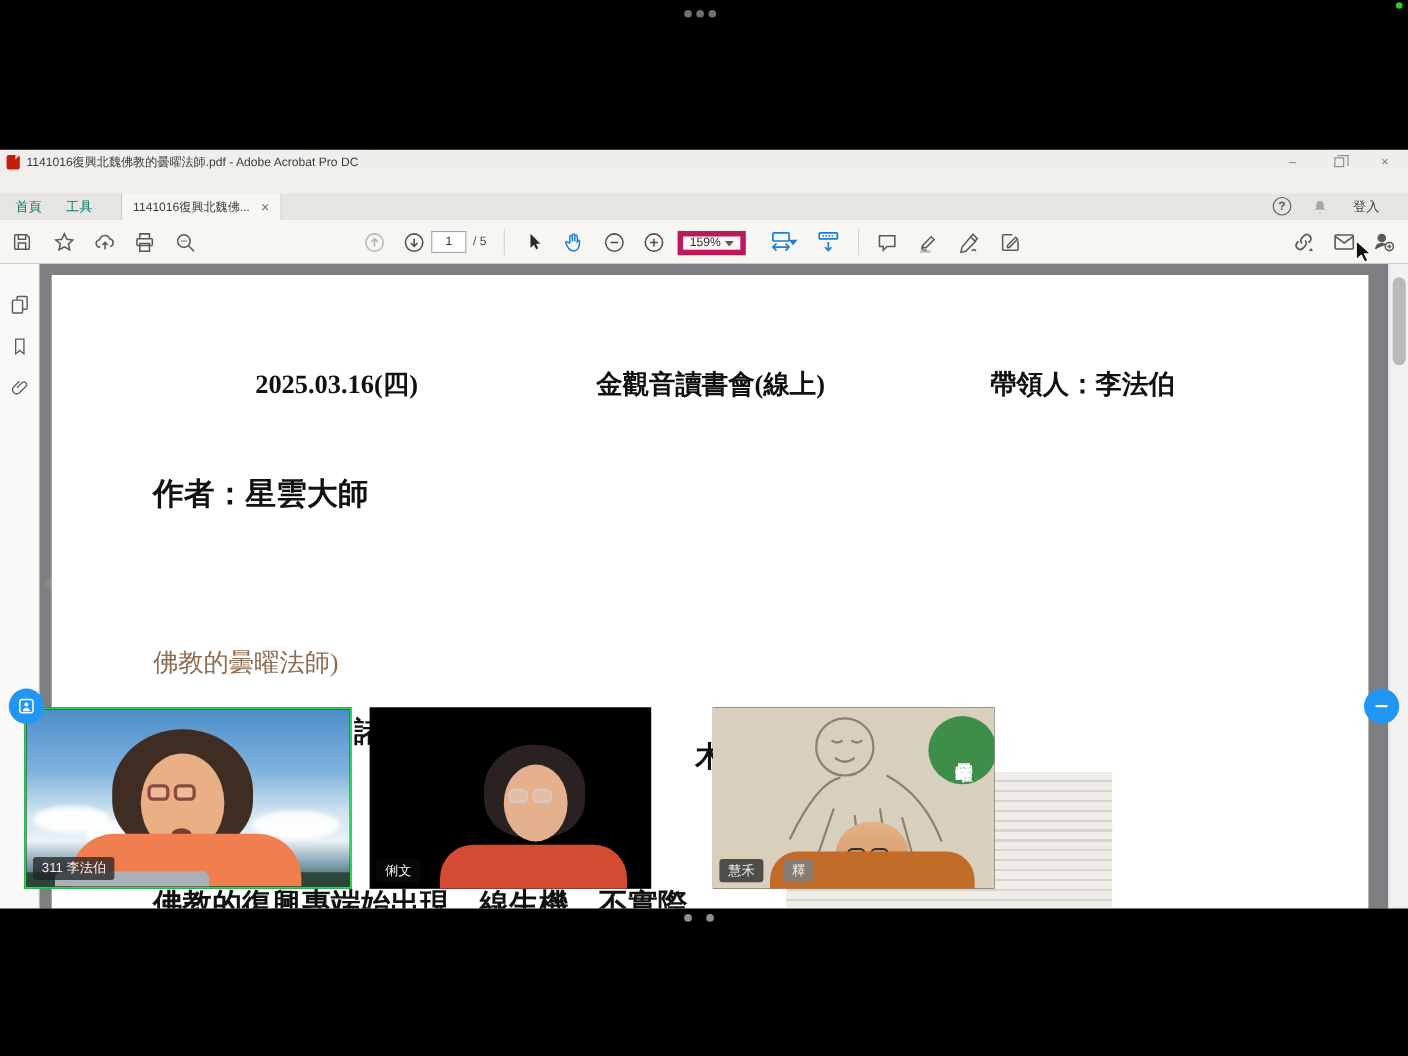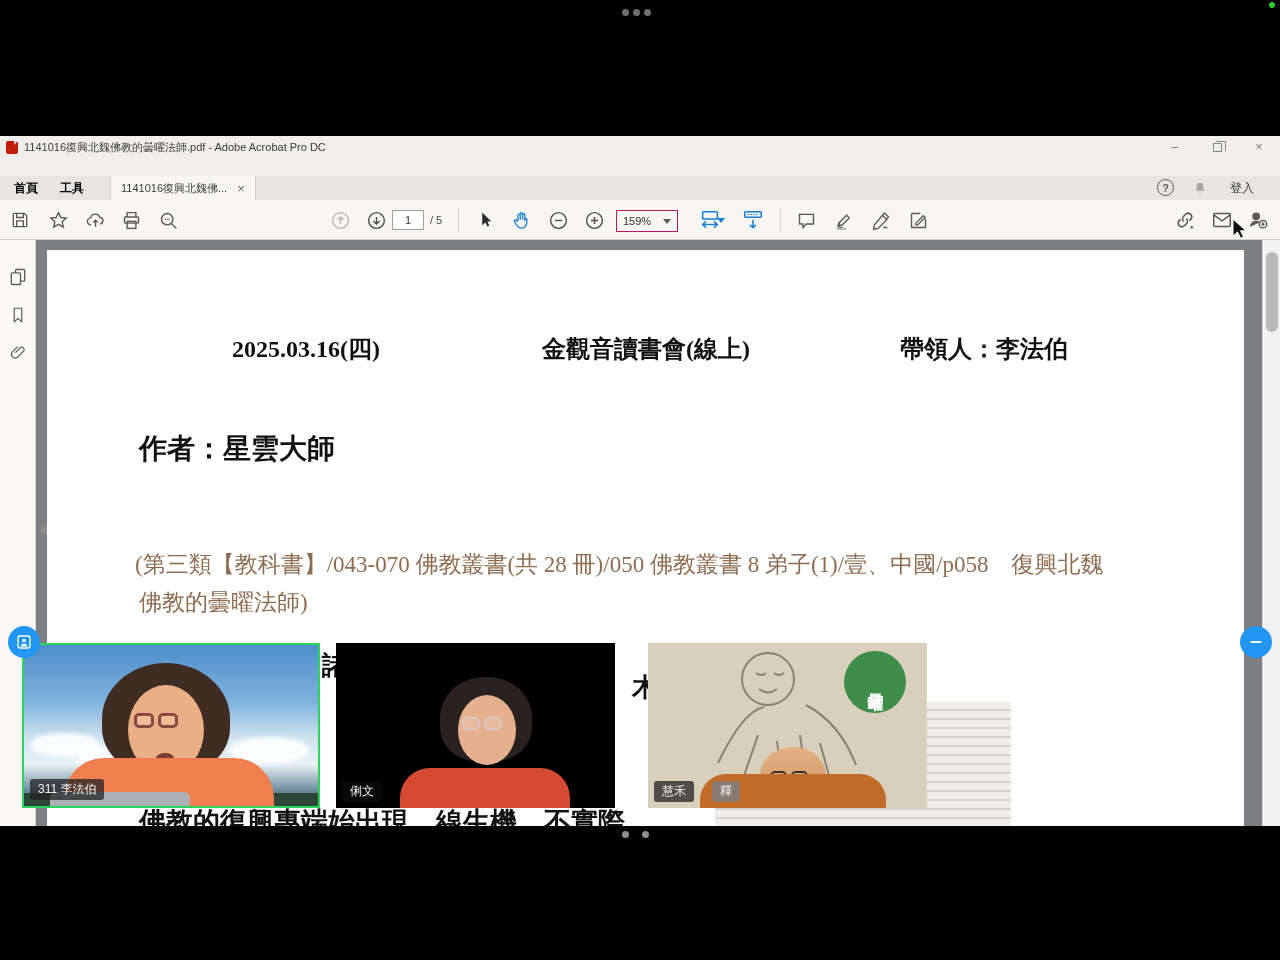--- a/index.html
+++ b/index.html
@@ -22,32 +22,32 @@
   .pdficon{width:12px;height:13px;background:#c11e07;border-radius:2px;position:relative;flex:0 0 auto;}
   .pdficon:after{content:"";position:absolute;right:0;top:0;border-left:4px solid #fff;border-bottom:4px solid transparent;opacity:.85;}
   .titletext{font-size:11px;color:#3c3c3c;margin-left:6px;white-space:nowrap;}
   .wctrls{position:absolute;right:0;top:0;height:22px;display:flex;}
   .wbtn{width:42px;height:22px;display:flex;align-items:center;justify-content:center;color:#7a7a7a;font-size:12px;}
   .wrestore{width:9px;height:9px;border:1px solid #8a8a8a;position:relative;background:#f0eeeb;}
   .wrestore:before{content:"";position:absolute;left:2px;top:-3px;width:9px;height:9px;border:1px solid #8a8a8a;border-left:none;border-bottom:none;}
   .menubar{position:absolute;left:0;top:22px;width:1280px;height:18px;display:flex;align-items:center;padding-left:6px;gap:15px;}
   .menubar span{font-size:11px;color:#3c3c3c;}
   .tabbar{position:absolute;left:0;top:40px;width:1280px;height:24px;background:#e7e5e2;}
-  .tabtxt{position:absolute;top:0;height:24px;display:flex;align-items:center;font-size:12px;color:#000000;font-weight:bold;}
+  .tabtxt{position:absolute;top:0;height:24px;display:flex;align-items:center;font-size:12px;color:#0f766e;}
   .doctab{position:absolute;left:110px;top:0;height:24px;background:#f7f6f3;border-left:1px solid #cfcdca;border-right:1px solid #cfcdca;display:flex;align-items:center;padding:0 10px;gap:10px;font-size:11px;color:#3c3c3c;}
   .doctab .x{color:#6f6f6f;font-size:13px;}
   .helpq{position:absolute;left:1157px;top:3px;width:17px;height:17px;border:1.5px solid #5c5a58;border-radius:50%;display:flex;align-items:center;justify-content:center;font-size:11px;color:#5c5a58;font-weight:bold;}
   .signin{position:absolute;left:1230px;top:0;height:24px;display:flex;align-items:center;font-size:12px;color:#3c3c3c;}
 
   .toolbar{position:absolute;left:0;top:64px;width:1280px;height:40px;background:#f7f6f3;border-bottom:1px solid #cfcdca;}
   .ti{position:absolute;top:0;width:36px;height:40px;display:flex;align-items:center;justify-content:center;}
   .tdiv{position:absolute;top:8px;width:1px;height:24px;background:#d5d3d0;}
   .pagebox{position:absolute;left:392px;top:10px;width:32px;height:20px;background:#fff;border:1px solid #a5a3a0;display:flex;align-items:center;justify-content:center;font-size:11px;color:#333;}
   .pagetotal{position:absolute;left:430px;top:0;height:40px;display:flex;align-items:center;font-size:11px;color:#4a4a4a;}
-  .zoombox{position:absolute;left:616px;top:10px;width:62px;height:22px;border:1px solid #be185d;display:flex;align-items:center;justify-content:space-between;padding:0 6px;font-size:11px;color:#333;background:#f7f6f3;}
+  .zoombox{position:absolute;left:616px;top:10px;width:62px;height:22px;border:5px solid #be185d;display:flex;align-items:center;justify-content:space-between;padding:0 6px;font-size:11px;color:#333;background:#f7f6f3;}
   .caret{width:0;height:0;border-left:4px solid transparent;border-right:4px solid transparent;border-top:5px solid #5c5a58;}
   .caret.blue{border-top-color:#1a7fd4;}
 
   .sidebar{position:absolute;left:0;top:104px;width:36px;height:586px;background:#faf9f7;border-right:1px solid #d8d6d3;}
   .sbi{position:absolute;left:0;width:36px;height:34px;display:flex;align-items:center;justify-content:center;}
   .pane-arrow{position:absolute;left:40px;top:388px;width:0;height:0;border-top:6px solid transparent;border-bottom:6px solid transparent;border-right:7px solid #8d8d8d;}
 
   .canvas{position:absolute;left:36px;top:104px;width:1226px;height:586px;background:#7d7f82;}
   .scrollbar{position:absolute;left:1262px;top:104px;width:18px;height:586px;background:#f1f1f1;border-left:1px solid #dcdcdc;}
   .sb-thumb{position:absolute;left:3px;top:12px;width:12px;height:80px;background:#b9b9b9;border-radius:6px;}
@@ -56,21 +56,21 @@
   .page{position:absolute;left:47px;top:250px;width:1197px;height:576px;background:#fff;overflow:hidden;z-index:2;}
   .ptx{position:absolute;white-space:nowrap;color:#111;}
   .hdr{font-size:24px;font-weight:600;font-family:"Liberation Serif",serif;}
   .ptitle{left:0;width:1197px;text-align:center;top:124px;font-size:30px;font-weight:700;}
   .pbold{font-size:28px;font-weight:700;}
   .pref{font-family:"Liberation Serif",serif;font-size:23px;color:#8e6c50;}
   .pclip{font-size:27px;font-weight:700;}
   .imgfrag{position:absolute;left:668px;top:452px;width:296px;height:124px;background:repeating-linear-gradient(0deg,#efede8 0 7px,#d9d5cc 7px 9px),#eceae5;}
 
   
-  .thumb{position:absolute;top:643px;width:279px;height:165px;overflow:hidden;background:#000;z-index:5;}
+  .thumb{position:absolute;top:643px;width:256px;height:165px;overflow:hidden;background:#000;z-index:5;}
   .thumb.active{border:2px solid #2bd45b;}
   .vlabel{position:absolute;left:6px;bottom:6px;background:rgba(35,35,35,.75);color:#f2f2f2;font-size:12px;padding:2px 8px;border-radius:3px;display:flex;align-items:center;gap:5px;white-space:nowrap;}
   .vlabel.gray{background:rgba(125,125,125,.85);border-radius:4px;}
   .cl{position:absolute;background:#fff;border-radius:50%;filter:blur(2px);opacity:.92;}
   .sky1{position:absolute;inset:0;background:linear-gradient(180deg,#4d8ec9 0%,#7fb2dd 35%,#cfe3f0 58%,#e9f1f5 74%,#6f8fa0 90%,#3b5244 100%);}
   .head{position:absolute;border-radius:50%;}
   .glasses{position:absolute;display:flex;gap:4px;}
   .glasses i{width:20px;height:15px;border:3px solid #8a4a42;border-radius:5px;display:block;background:rgba(255,255,255,.15);}
   .glasses.thin i{border-width:2px;border-color:#d9c6c2;width:18px;height:13px;}
   .glasses.dark i{border-width:2px;border-color:#3a2f26;width:17px;height:12px;}
@@ -285,21 +285,20 @@
     <div class="scrollbar">
       <div class="sb-thumb"></div>
     </div>
   </div>
 
   <div class="page">
     <span class="ptx hdr" style="left:185px;top:83px">2025.03.16(四)</span>
     <span class="ptx hdr" style="left:853px;top:83px">帶領人：李法伯</span>
     <span class="ptx hdr" style="left:495px;top:83px">金觀音讀書會(線上)</span>
     <span class="ptx pbold" style="left:92px;top:180px">作者：星雲大師</span>
-    <span class="ptx pref" style="left:88px;top:299px">(第三類【教科書】/043-070 佛教叢書(共 28 冊)/050 佛教叢書 8 弟子(1)/壹、中國/p058　復興北魏</span>
     <span class="ptx pref" style="left:92px;top:337px">佛教的曇曜法師)</span>
     <span class="ptx pbold" style="left:275px;top:398px;font-size:26px">諸</span>
     <span class="ptx pbold" style="left:585px;top:420px;font-size:26px">木</span>
     <div class="imgfrag"></div>
     <span class="ptx pclip" style="left:92px;top:554px">佛教的復興專端始出現　線生機　不實際</span>
   </div>
 
   <div class="thumb active" style="left:22px;width:298px">
     <div class="sky1"></div>
     <span class="cl" style="left:6px;top:88px;width:70px;height:24px"></span>

